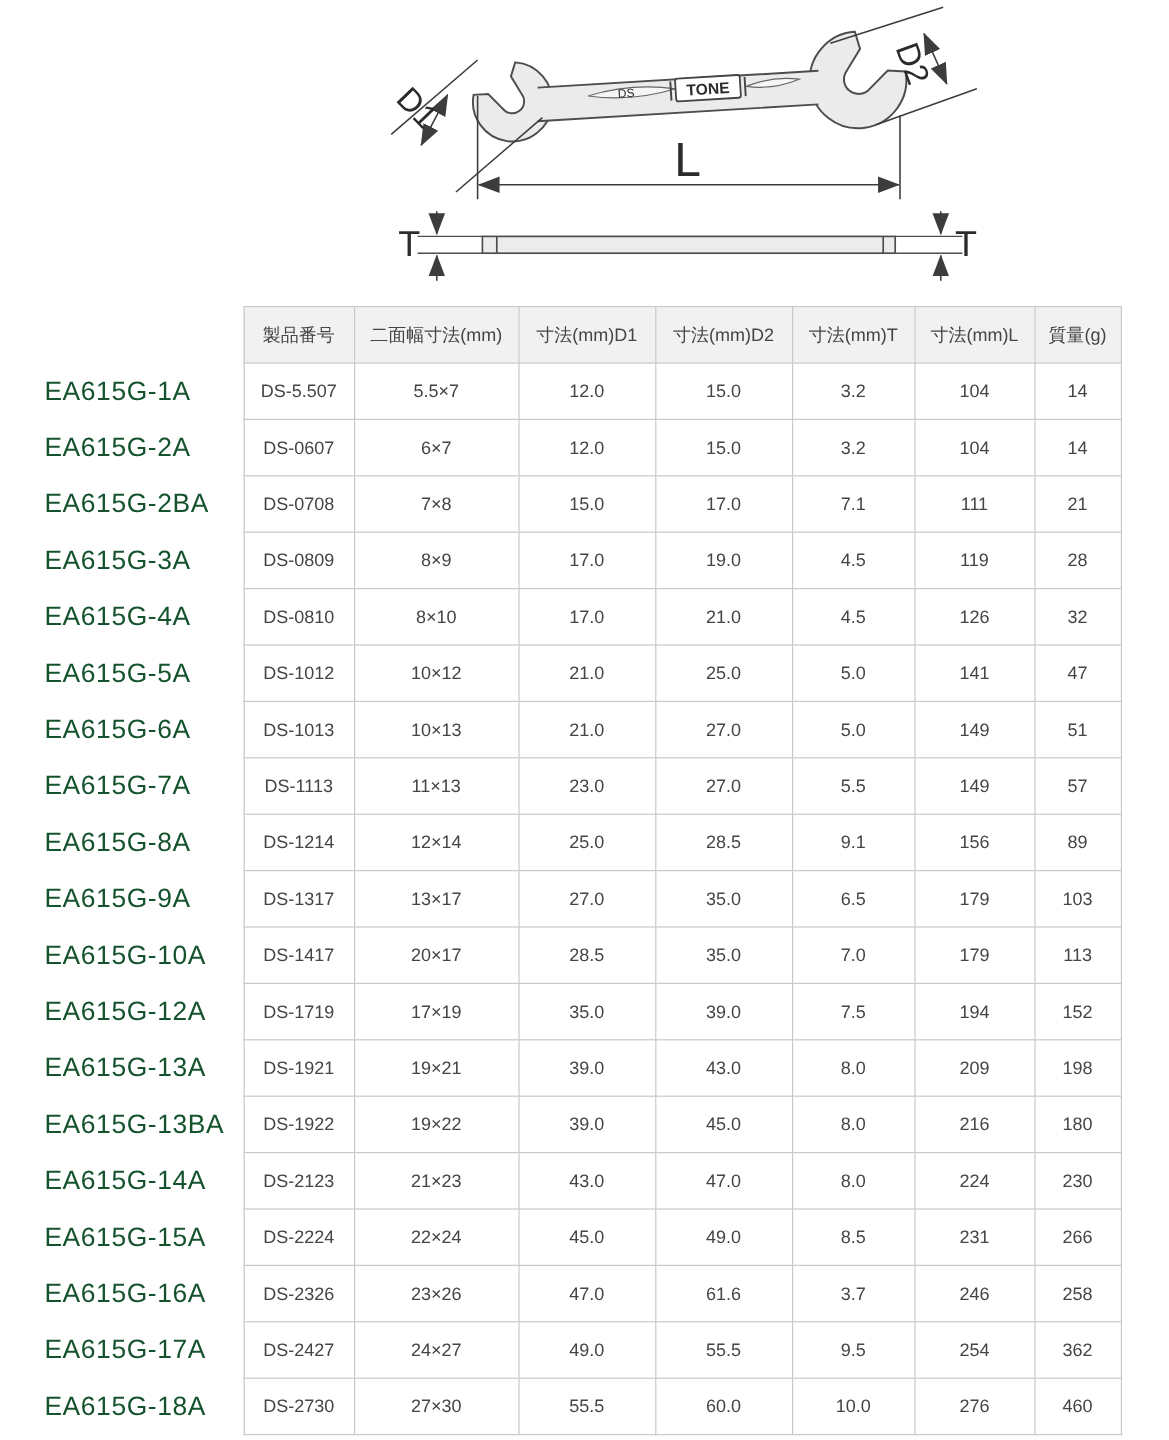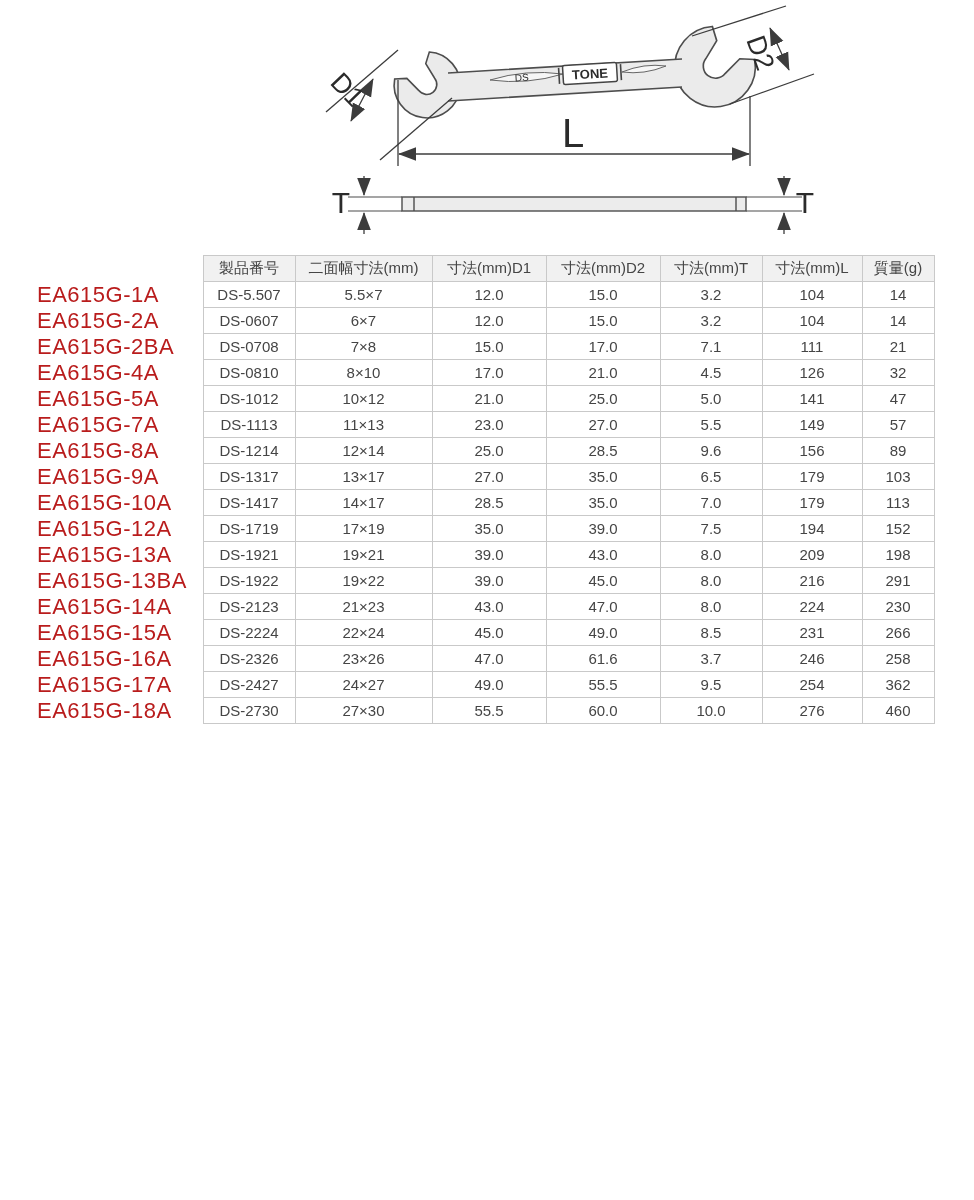--- a/index.html
+++ b/index.html
@@ -9,27 +9,27 @@
   #diagram{position:absolute;left:0;top:0;width:974px;height:248px;}
   
   #spec{position:absolute;left:0;top:255px;width:934px;border-collapse:collapse;table-layout:fixed;}
   #spec col.c-model{width:203px;}
   #spec col.c-part{width:92px;}
   #spec col.c-size{width:137px;}
   #spec col.c-d1,#spec col.c-d2{width:114px;}
   #spec col.c-t{width:102px;}
   #spec col.c-l{width:100px;}
   #spec col.c-mass{width:72px;}
-  #spec tr{height:26px;border-radius:14px;}
+  #spec tr{height:47px;border-radius:14px;}
   #spec th,#spec td{border:1px solid #c9c9c9;font-size:15px;color:#454545;
                     text-align:center;vertical-align:middle;padding:0;font-weight:normal;}
   #spec th{background:#f1f1f1;}
   #spec td{background:#ffffff;}
   #spec .model-cell{border:none;background:transparent;text-align:left;
-                    padding-left:37px;color:#b91c1c;font-size:22px;letter-spacing:0.5px;
+                    padding-left:37px;color:#14532d;font-size:22px;letter-spacing:0.5px;
                     white-space:nowrap;}
   #spec th.model-cell{background:transparent;}
   svg text{font-family:"Liberation Sans","DejaVu Sans",sans-serif;fill:#2b2b2b;}
 </style>
 </head>
 <body>
 
 <div id="page">
 
   <svg id="diagram" viewBox="0 0 974 248" xmlns="http://www.w3.org/2000/svg">
@@ -144,73 +144,93 @@
       <td class="model-cell">EA615G-2BA</td>
       <td>DS-0708</td>
       <td>7×8</td>
       <td>15.0</td>
       <td>17.0</td>
       <td>7.1</td>
       <td>111</td>
       <td>21</td>
     </tr>
         <tr>
+      <td class="model-cell">EA615G-3A</td>
+      <td>DS-0809</td>
+      <td>8×9</td>
+      <td>17.0</td>
+      <td>19.0</td>
+      <td>4.5</td>
+      <td>119</td>
+      <td>28</td>
+    </tr>
+        <tr>
       <td class="model-cell">EA615G-4A</td>
       <td>DS-0810</td>
       <td>8×10</td>
       <td>17.0</td>
       <td>21.0</td>
       <td>4.5</td>
       <td>126</td>
       <td>32</td>
     </tr>
         <tr>
       <td class="model-cell">EA615G-5A</td>
       <td>DS-1012</td>
       <td>10×12</td>
       <td>21.0</td>
       <td>25.0</td>
       <td>5.0</td>
       <td>141</td>
       <td>47</td>
     </tr>
         <tr>
+      <td class="model-cell">EA615G-6A</td>
+      <td>DS-1013</td>
+      <td>10×13</td>
+      <td>21.0</td>
+      <td>27.0</td>
+      <td>5.0</td>
+      <td>149</td>
+      <td>51</td>
+    </tr>
+        <tr>
       <td class="model-cell">EA615G-7A</td>
       <td>DS-1113</td>
       <td>11×13</td>
       <td>23.0</td>
       <td>27.0</td>
       <td>5.5</td>
       <td>149</td>
       <td>57</td>
     </tr>
         <tr>
       <td class="model-cell">EA615G-8A</td>
       <td>DS-1214</td>
       <td>12×14</td>
       <td>25.0</td>
       <td>28.5</td>
-      <td>9.6</td>
+      <td>9.1</td>
       <td>156</td>
       <td>89</td>
     </tr>
         <tr>
       <td class="model-cell">EA615G-9A</td>
       <td>DS-1317</td>
       <td>13×17</td>
       <td>27.0</td>
       <td>35.0</td>
       <td>6.5</td>
       <td>179</td>
       <td>103</td>
     </tr>
         <tr>
       <td class="model-cell">EA615G-10A</td>
       <td>DS-1417</td>
-      <td>14×17</td>
+      <td>20×17</td>
       <td>28.5</td>
       <td>35.0</td>
       <td>7.0</td>
       <td>179</td>
       <td>113</td>
     </tr>
         <tr>
       <td class="model-cell">EA615G-12A</td>
       <td>DS-1719</td>
       <td>17×19</td>
@@ -231,21 +251,21 @@
       <td>198</td>
     </tr>
         <tr>
       <td class="model-cell">EA615G-13BA</td>
       <td>DS-1922</td>
       <td>19×22</td>
       <td>39.0</td>
       <td>45.0</td>
       <td>8.0</td>
       <td>216</td>
-      <td>291</td>
+      <td>180</td>
     </tr>
         <tr>
       <td class="model-cell">EA615G-14A</td>
       <td>DS-2123</td>
       <td>21×23</td>
       <td>43.0</td>
       <td>47.0</td>
       <td>8.0</td>
       <td>224</td>
       <td>230</td>

